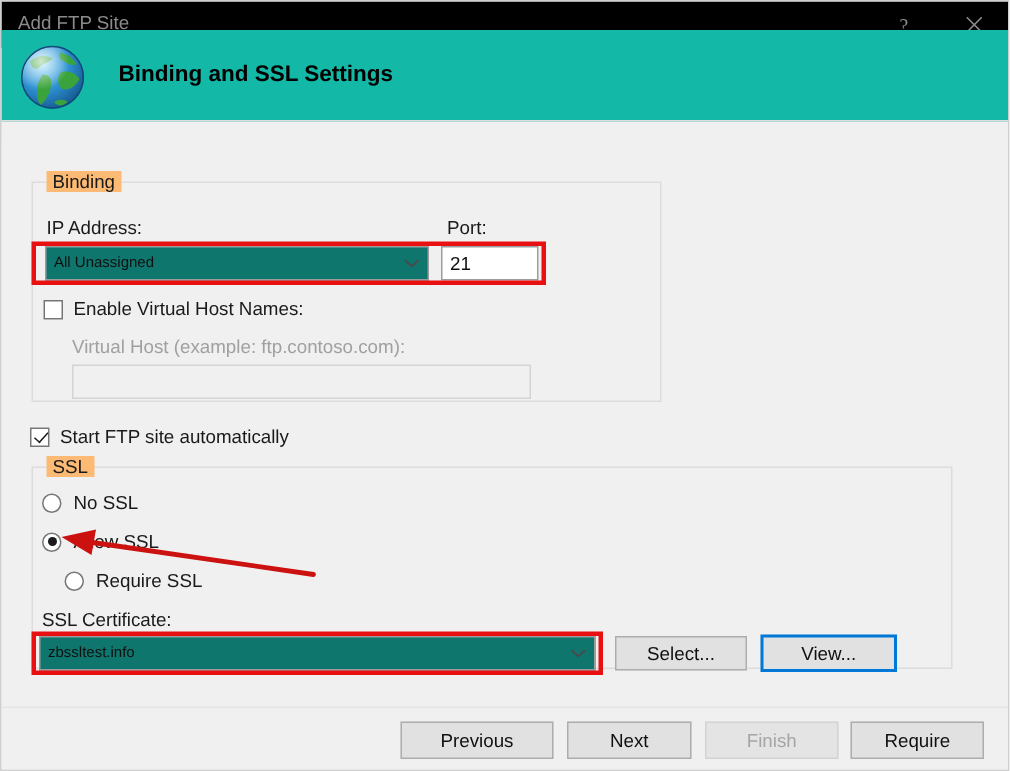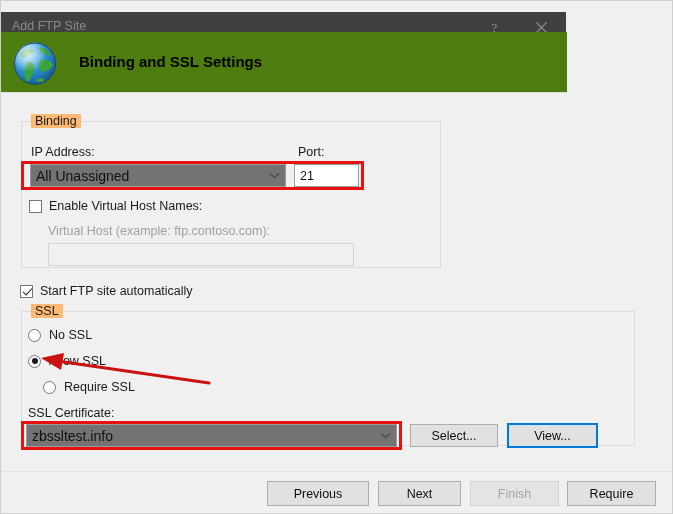--- a/index.html
+++ b/index.html
@@ -17,23 +17,22 @@
     background: #f0f0f0;
     overflow: hidden;
     border: 1px solid #cfcfcf;
     box-sizing: border-box;
   }
 
   
   .titlebar {
     position: absolute;
     left: 0; top: 0;
-    width: 565px; height: 31px;
-    background: #404040;
-    margin-top: 11px;
+    width: 673px; height: 31px;
+    background: #000000;
   }
   .titlebar-text {
     position: absolute;
     left: 11px; top: 7px;
     font-size: 12.5px;
     color: #8a8a8a;
     white-space: nowrap;
   }
   .caption-btn {
     position: absolute;
@@ -51,23 +50,23 @@
   .help-glyph {
     font-size: 13px;
     color: #8e8e8e;
     line-height: 31px;
     font-family: "Liberation Serif", serif;
   }
 
   
   .header {
     position: absolute;
-    left: 0; top: 31px;
-    width: 566px; height: 61px;
-    background: #4d7c0f;
+    left: 0; top: 19px;
+    width: 673px; height: 61px;
+    background: #14b8a6;
     border-bottom: 1px solid #dedede;
     box-sizing: border-box;
   }
   .globe {
     position: absolute;
     left: 11px; top: 8px;
     width: 47px; height: 47px;
   }
   .header-title {
     position: absolute;
@@ -110,24 +109,24 @@
     position: absolute;
     font-size: 12.5px;
     color: #1a1a1a;
     white-space: nowrap;
   }
   .fieldlabel.dim { color: #a0a0a0; }
 
   
   .combo {
     position: absolute;
-    background: #737373;
+    background: #0f766e;
     border: 1px solid #9c9c9c;
     box-sizing: border-box;
-    font-size: 14px;
+    font-size: 10px;
     color: #101010;
     display: flex;
     align-items: center;
     cursor: default;
   }
   .combo .val {
     padding-left: 5px;
     flex: 1;
     white-space: nowrap;
     overflow: hidden;

